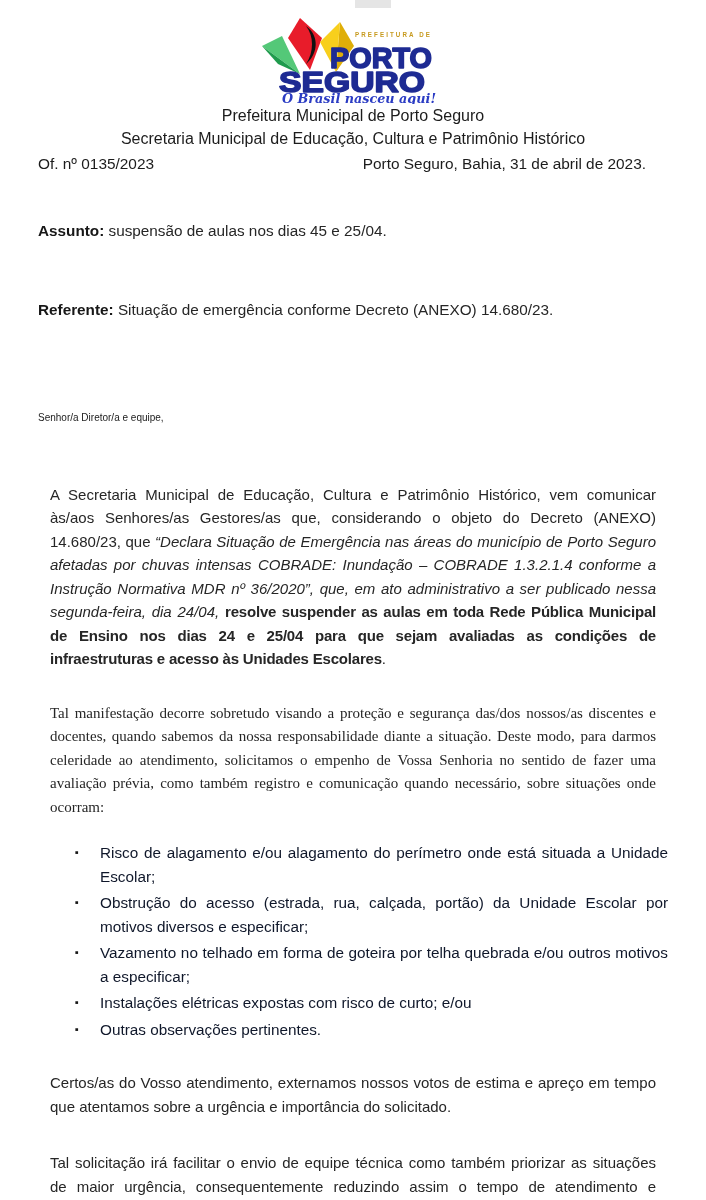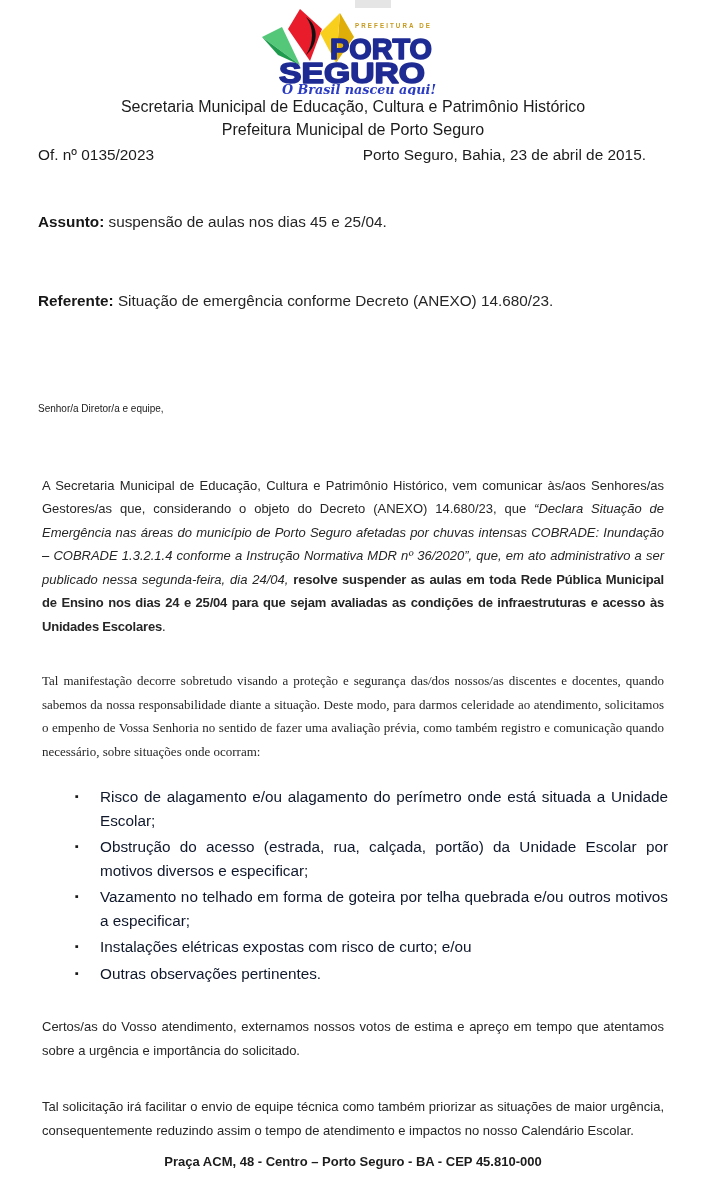--- a/index.html
+++ b/index.html
@@ -9,34 +9,34 @@
     margin:0 auto;
     background:#ffffff;
     font-family:"Liberation Sans",sans-serif;
     color:#262626;
     overflow:hidden;
   }
   .scan-artifact{
     position:absolute;left:355px;top:0;width:36px;height:8px;
     background:#dcdcdc;opacity:.75;
   }
-  .logo-wrap{padding-top:3px;text-align:center;height:92px;}
+  .logo-wrap{padding-top:12px;text-align:center;height:92px;}
   .content{padding:0 38px;}
   .org-line{text-align:center;font-size:16px;line-height:23px;color:#1c1c1c;}
   .doc-row{
     display:flex;justify-content:space-between;align-items:baseline;
     font-size:15.4px;line-height:22px;margin-top:3px;color:#1c1c1c;
   }
   .doc-row .date{margin-right:22px;}
   .meta-line{font-size:15.3px;line-height:23.5px;color:#262626;}
   .assunto{margin-top:44px;}
   .referente{margin-top:55px;}
   .salutation{margin-top:85px;font-size:10px;line-height:23.5px;color:#1c1c1c;}
   .body-par{
-    margin:4px;font-size:13px;line-height:23.5px;
+    margin:12px;font-size:15px;line-height:23.5px;
     text-align:justify;color:#262626;
   }
   .p1{margin-top:53px;}
   .p2{margin-top:31px;font-family:Liberation Serif, serif;}
   .p3{margin-top:33px;}
   .p4{margin-top:30px;}
   .it{font-style:italic;}
   .bd{font-weight:bold;letter-spacing:-0.2px;}
   b,strong{color:#171717;}
   .list{margin-top:22px;}
@@ -74,26 +74,26 @@
         <polygon points="92,10 72,30 88,60" fill="#f8cf1c"></polygon>
       </g>
       <text x="107" y="25" font-size="6.5" font-weight="bold" letter-spacing="2.2" fill="#c79a1e" textLength="77" lengthAdjust="spacingAndGlyphs" font-family="Liberation Sans, sans-serif">PREFEITURA DE</text>
       <text x="82" y="56" font-size="29" font-weight="bold" fill="#1e2b93" stroke="#1e2b93" stroke-width="1.6" stroke-linejoin="round" textLength="102" lengthAdjust="spacingAndGlyphs" font-family="Liberation Sans, sans-serif">PORTO</text>
       <text x="31" y="80" font-size="29" font-weight="bold" fill="#1e2b93" stroke="#1e2b93" stroke-width="1.6" stroke-linejoin="round" textLength="146" lengthAdjust="spacingAndGlyphs" font-family="Liberation Sans, sans-serif">SEGURO</text>
       <text x="34" y="91" font-size="13" font-style="italic" font-weight="bold" fill="#2b3cc4" textLength="154" lengthAdjust="spacingAndGlyphs" font-family="DejaVu Serif, serif">O Brasil nasceu aqui!</text>
     </svg>
   </div>
 
   <div class="content">
+    <div class="org-line">Prefeitura Municipal de Porto Seguro</div>
     <div class="org-line">Secretaria Municipal de Educação, Cultura e Patrimônio Histórico</div>
-    <div class="org-line">Prefeitura Municipal de Porto Seguro</div>
 
     <div class="doc-row">
       <span>Of. nº 0135/2023</span>
-      <span class="date">Porto Seguro, Bahia, 23 de abril de 2015.</span>
+      <span class="date">Porto Seguro, Bahia, 31 de abril de 2023.</span>
     </div>
 
     <div class="meta-line assunto"><strong>Assunto:</strong><span> suspensão de aulas nos dias 45 e 25/04.</span></div>
 
     <div class="meta-line referente"><strong>Referente:</strong><span> Situação de emergência conforme Decreto (ANEXO) 14.680/23.</span></div>
 
     <div class="salutation">Senhor/a Diretor/a e equipe,</div>
 
     <p class="body-par p1"><span>A Secretaria Municipal de Educação, Cultura e Patrimônio Histórico, vem comunicar às/aos Senhores/as Gestores/as que,  considerando o objeto do Decreto (ANEXO) 14.680/23, que </span><span class="it">“Declara Situação de Emergência nas áreas do município de Porto Seguro afetadas por chuvas intensas COBRADE: Inundação – COBRADE 1.3.2.1.4 conforme a Instrução Normativa MDR nº 36/2020”, que, em ato administrativo a ser publicado nessa segunda-feira, dia 24/04, </span><span class="bd">resolve suspender as aulas em toda Rede Pública Municipal de Ensino nos dias 24 e 25/04 para que sejam avaliadas as condições de infraestruturas e acesso às Unidades Escolares</span><span>.</span></p>
 

